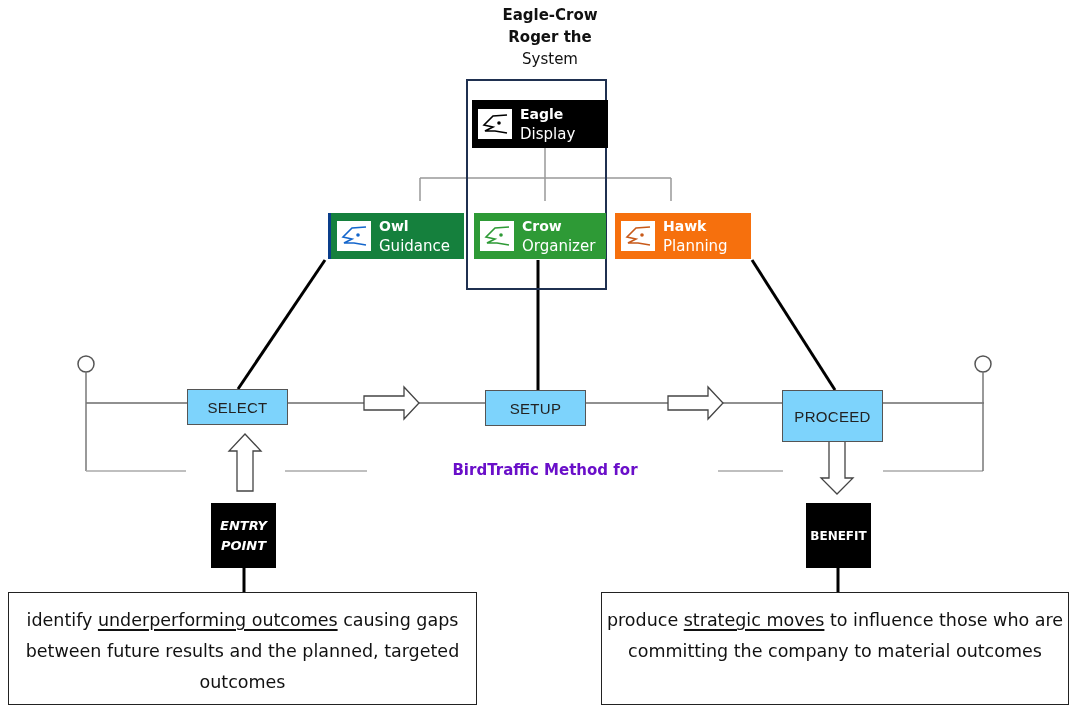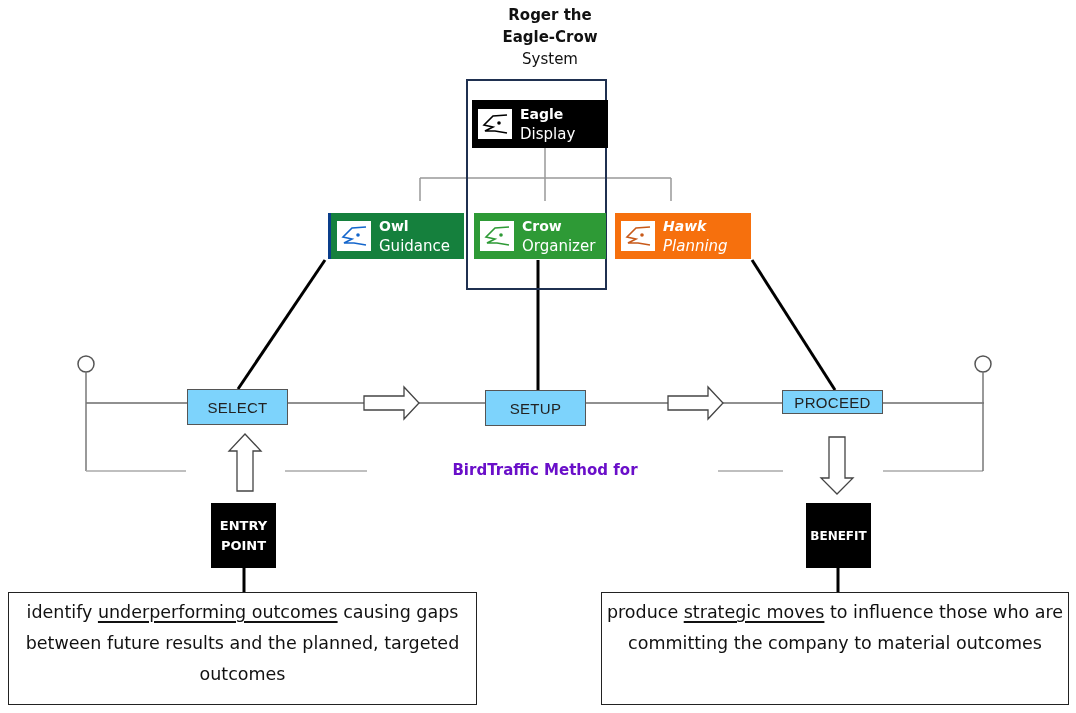--- a/index.html
+++ b/index.html
@@ -10,30 +10,30 @@
   .title-block .b { font-weight: bold; }
   .system-frame { left: 466px; top: 79px; width: 141px; height: 211px; border: 2px solid #1f3050; box-sizing: border-box; }
   .bird-box { display: flex; align-items: center; color: #fff; box-sizing: border-box; }
   .bird-box .ico { width: 34px; height: 30px; background: #fff; margin-left: 6px; margin-right: 8px; display: flex; align-items: center; justify-content: center; flex: 0 0 auto; }
   .bird-box .txt { font-family: "DejaVu Sans", sans-serif; line-height: 20px; font-size: 14px; }
   .bird-box .txt .n { font-weight: bold; display: block; }
   .bird-box .txt .r { display: block; font-size: 15px; }
   .eagle { left: 472px; top: 100px; width: 136px; height: 48px; background: #000; }
   .owl { left: 328px; top: 213px; width: 136px; height: 46px; background: #15803d; border-left: 3px solid #0a3d8a; }
   .crow { left: 474px; top: 213px; width: 132px; height: 46px; background: #2e9a36; }
-  .hawk { left: 615px; top: 213px; width: 136px; height: 46px; background: #f6700d; font-style: italic; }
+  .hawk { left: 615px; top: 213px; width: 136px; height: 46px; background: #f6700d; }
   .step { background: #7dd3fc; border: 1px solid #555; box-sizing: border-box; font-size: 15px; color: #222; display: flex; align-items: center; justify-content: center; letter-spacing: 0.3px; }
   .select { left: 187px; top: 389px; width: 101px; height: 36px; }
   .setup { left: 485px; top: 390px; width: 101px; height: 36px; }
-  .proceed { left: 782px; top: 390px; width: 101px; height: 24px; }
+  .proceed { left: 782px; top: 390px; width: 101px; height: 52px; }
   .tag { background: #000; color: #fff; font-weight: bold; font-family: "DejaVu Sans", sans-serif; font-size: 13px; text-align: center; display: flex; align-items: center; justify-content: center; box-sizing: border-box; line-height: 20px; }
-  .entry { left: 211px; top: 503px; width: 65px; height: 65px; }
+  .entry { left: 211px; top: 503px; width: 65px; height: 65px; font-style: italic; }
   .benefit { left: 806px; top: 503px; width: 65px; height: 65px; font-size: 12px; }
   .center-title { left: 340px; top: 452px; width: 410px; text-align: center; color: #6a0fc9; font-weight: bold; font-family: "DejaVu Sans", sans-serif; font-size: 15px; line-height: 37px; }
-  .descbox { background: #fff; border: 1.5px solid #222; box-sizing: border-box; text-align: center; font-family: "DejaVu Sans", sans-serif; font-size: 17.5px; line-height: 31px; color: #111; padding-top: 4px; }
+  .descbox { background: #fff; border: 1.5px solid #222; box-sizing: border-box; text-align: center; font-family: "DejaVu Sans", sans-serif; font-size: 17.5px; line-height: 31px; color: #111; padding-top: 12px; }
   .desc-left { left: 8px; top: 592px; width: 469px; height: 113px; }
   .desc-right { left: 601px; top: 592px; width: 468px; height: 113px; }
   .desc-left .u, .desc-right .u { text-decoration: underline; text-decoration-thickness: 1.5px; text-underline-offset: 3px; }
 </style>
 </head>
 <body>
 
 <svg class="lines" width="1076" height="713">
 
   <line x1="545" y1="148" x2="545" y2="178" stroke="#999" stroke-width="1.5"></line>
@@ -67,22 +67,22 @@
 
   <polygon points="237,491 237,451 229,451 245,434 261,451 253,451 253,491" fill="#fff" stroke="#444" stroke-width="1.3"></polygon>
 
   <polygon points="829,437 845,437 845,478 853,478 837,494 821,478 829,478" fill="#fff" stroke="#444" stroke-width="1.3"></polygon>
 
   <line x1="244" y1="568" x2="244" y2="592" stroke="#000" stroke-width="3"></line>
   <line x1="838" y1="568" x2="838" y2="592" stroke="#000" stroke-width="3"></line>
 </svg>
 
 <div class="abs title-block">
+  <div class="b">Eagle-Crow</div>
   <div class="b">Roger the</div>
-  <div class="b">Eagle-Crow</div>
   <div>System</div>
 </div>
 
 <div class="abs system-frame"></div>
 
 <div class="abs bird-box eagle">
   <span class="ico">
     <svg width="28" height="24" viewBox="0 0 28 24">
         <path d="M26 3 L12 4 L3 13 L12 15 L4 19 L14 19 L26 21" fill="none" stroke="#000" stroke-width="1.6"></path>
         <circle cx="18" cy="11" r="1.8" fill="#000"></circle>

